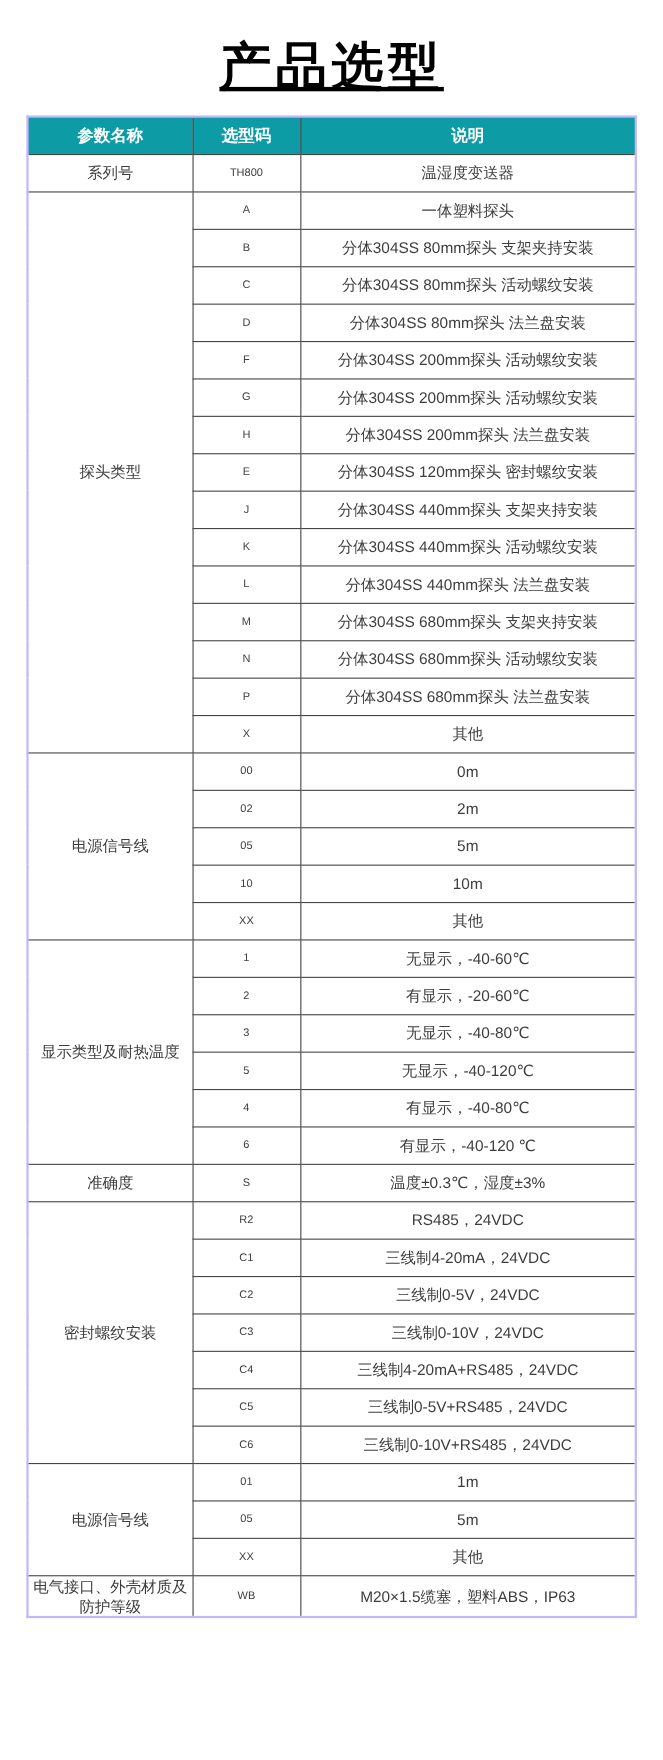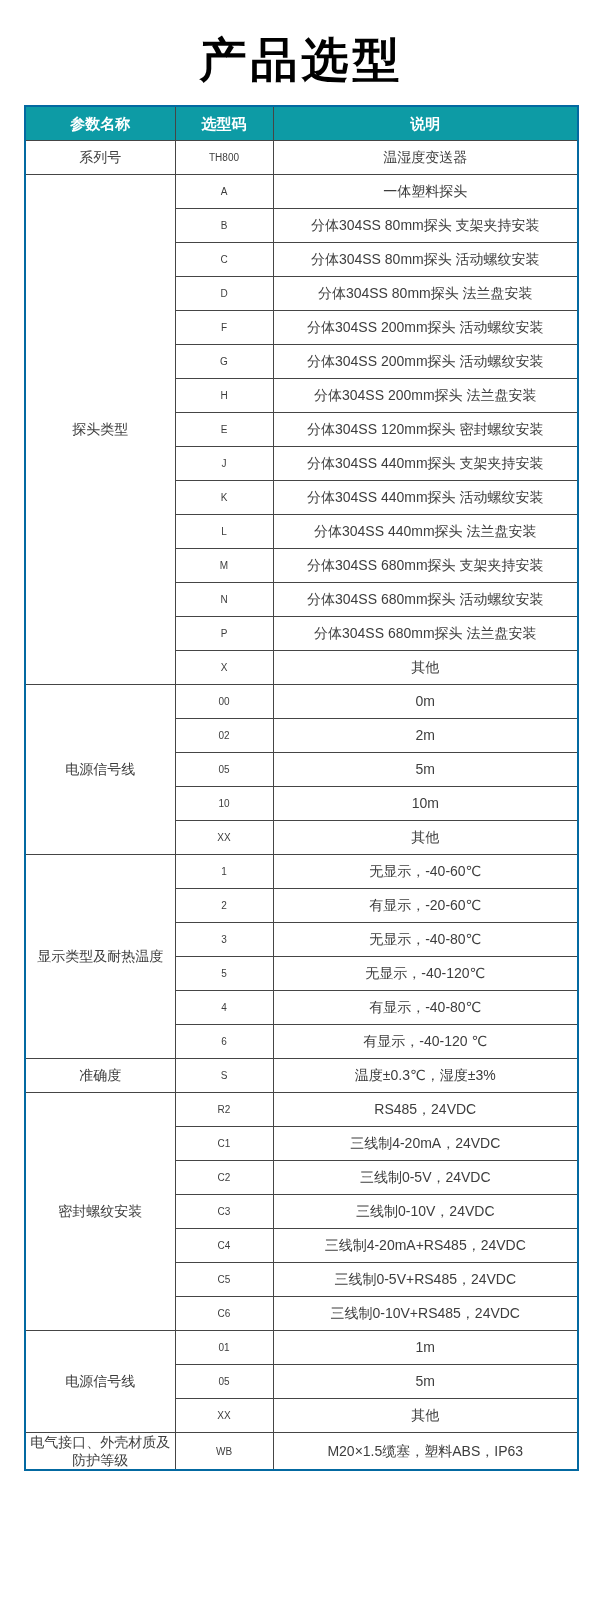--- a/index.html
+++ b/index.html
@@ -18,27 +18,28 @@
   .page-title {
     text-align: center;
     font-size: 47px;
     font-weight: 900;
     color: #000000;
     letter-spacing: 4px;
     margin: 0;
     padding-top: 32px;
     padding-bottom: 17px;
     line-height: 1.2;
+    text-decoration: underline;
   }
   table.selection {
     border-collapse: collapse;
     table-layout: fixed;
     width: 553px;
     margin: 0 auto;
-    border: 2px solid #0369a1;
+    border: 2px solid #c4b5fd;
   }
   table.selection col.c-param { width: 150px; }
   table.selection col.c-code  { width: 98px; }
   table.selection col.c-desc  { width: 305px; }
   table.selection th,
   table.selection td {
     border: 1px solid #454545;
     text-align: center;
     vertical-align: middle;
     height: 34px;

